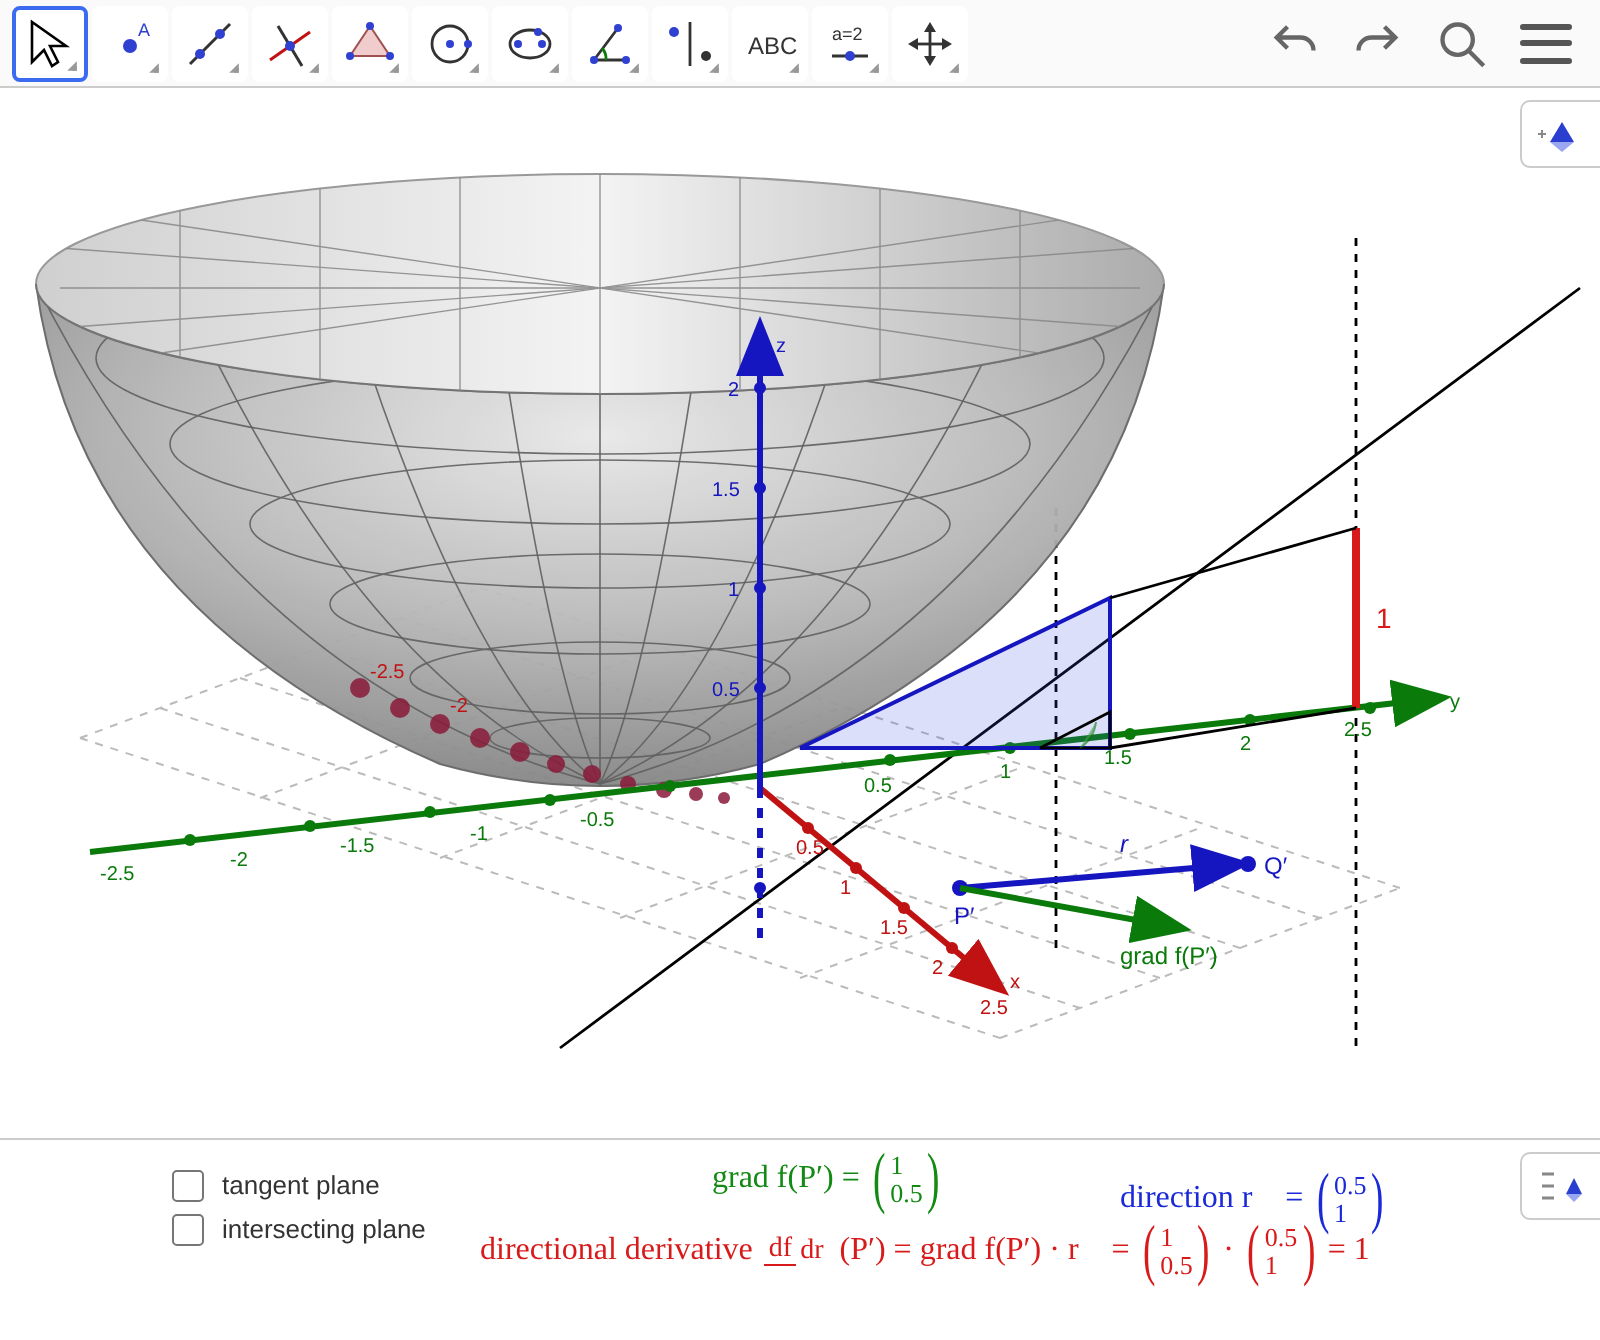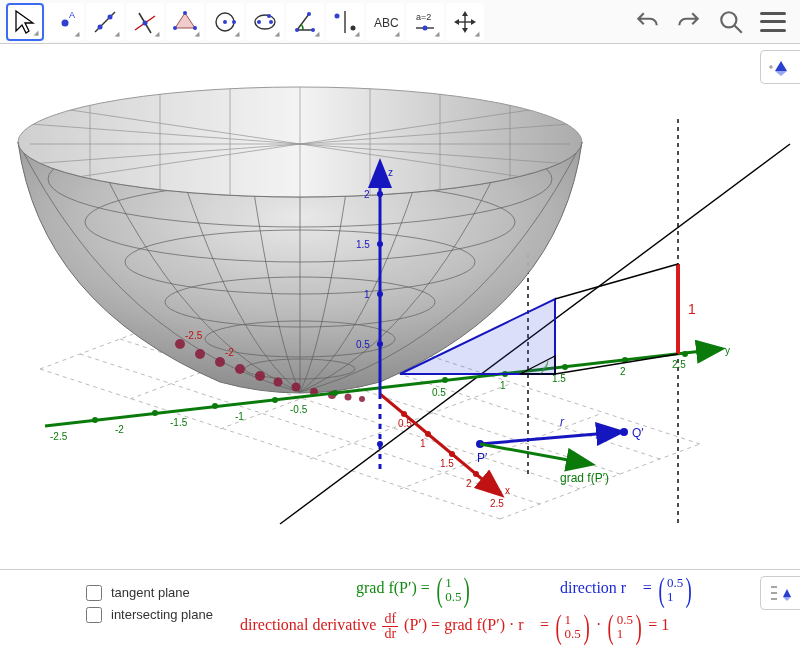--- a/index.html
+++ b/index.html
@@ -27,21 +27,21 @@
   .panel { height: 100px; padding: 8px 12px; font-size: 14px; position:relative; font-family: 'Times New Roman', serif; }
   .func-row { display:flex; align-items:center; gap:6px; font-family: Arial, sans-serif; font-size:13px; }
   .func-row input { width: 170px; padding:3px 6px; border:1px solid #bbb; border-radius:2px; font-size:13px; }
   .checks { margin-top:4px; font-family: Arial, sans-serif; font-size:13px; margin-left: 70px;}
   .checks label { display:flex; align-items:center; gap:6px; line-height:1.3; }
   .checks input { width:16px; height:16px; }
   .math-block { position:absolute; font-family:'Times New Roman', serif; font-size:16px; }
   .vec-paren { display:inline-flex; align-items:center; vertical-align:middle; }
   .vec-col { display:inline-flex; flex-direction:column; font-size:13px; line-height:1.05; }
   .paren { font-size:34px; font-weight:100; transform:scaleX(0.55); display:inline-block; line-height:0.8; }
-  .frac { display:inline-flex; flex-direction:column; align-items:center; vertical-align:middle; margin:0 2px; font-size:14px; line-height:1;}
+  .frac { display:inline-flex; flex-direction:row; align-items:center; vertical-align:middle; margin:0 2px; font-size:14px; line-height:1;}
   .frac .num { border-bottom:1px solid; padding:0 2px;}
   .frac .den { padding:0 2px;}
   .green { color:#138a13; }
   .blue  { color:#1a2ad8; }
   .red   { color:#d81a1a; }
   .panel-tab { position:absolute; top:6px; right:0; width:40px; height:34px; border:1px solid #ccc; border-right:none; border-radius:5px 0 0 5px; background:#fff; display:flex; align-items:center; justify-content:center;}
   .panel-tab svg { width:24px; height:20px; }
 
   
   .tick { font: 10px Arial; }
@@ -396,21 +396,21 @@
       <span class="vec-paren">
           <span class="paren">(</span>
           <span class="vec-col">
             <span>1</span>
             <span>0.5</span>
           </span>
           <span class="paren">)</span>
         </span>
     </div>
 
-    <div class="math-block blue" style="left:560px; top:6px;">
+    <div class="math-block blue" style="left:560px; top:16px;">
       <span>direction r⃗ = </span>
       <span class="vec-paren">
           <span class="paren">(</span>
           <span class="vec-col">
             <span>0.5</span>
             <span>1</span>
           </span>
           <span class="paren">)</span>
         </span>
     </div>

